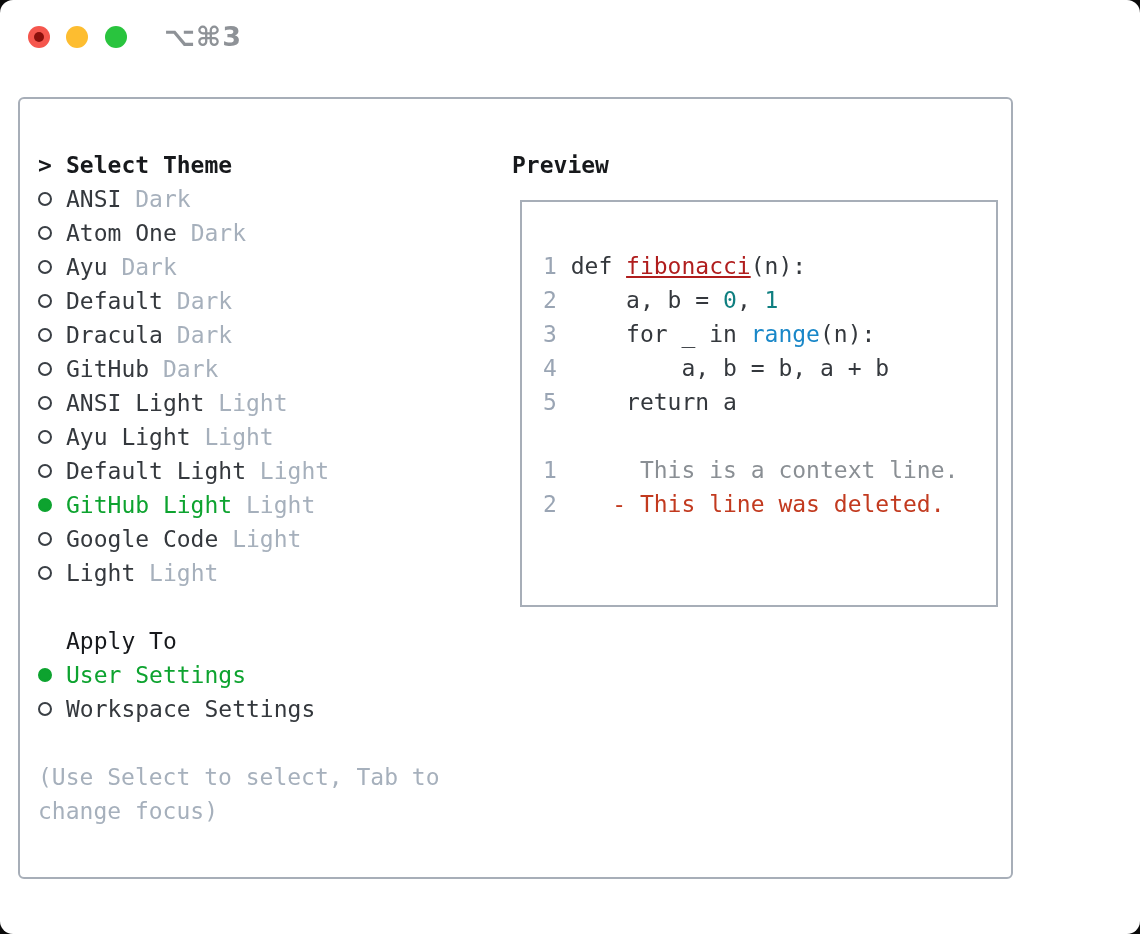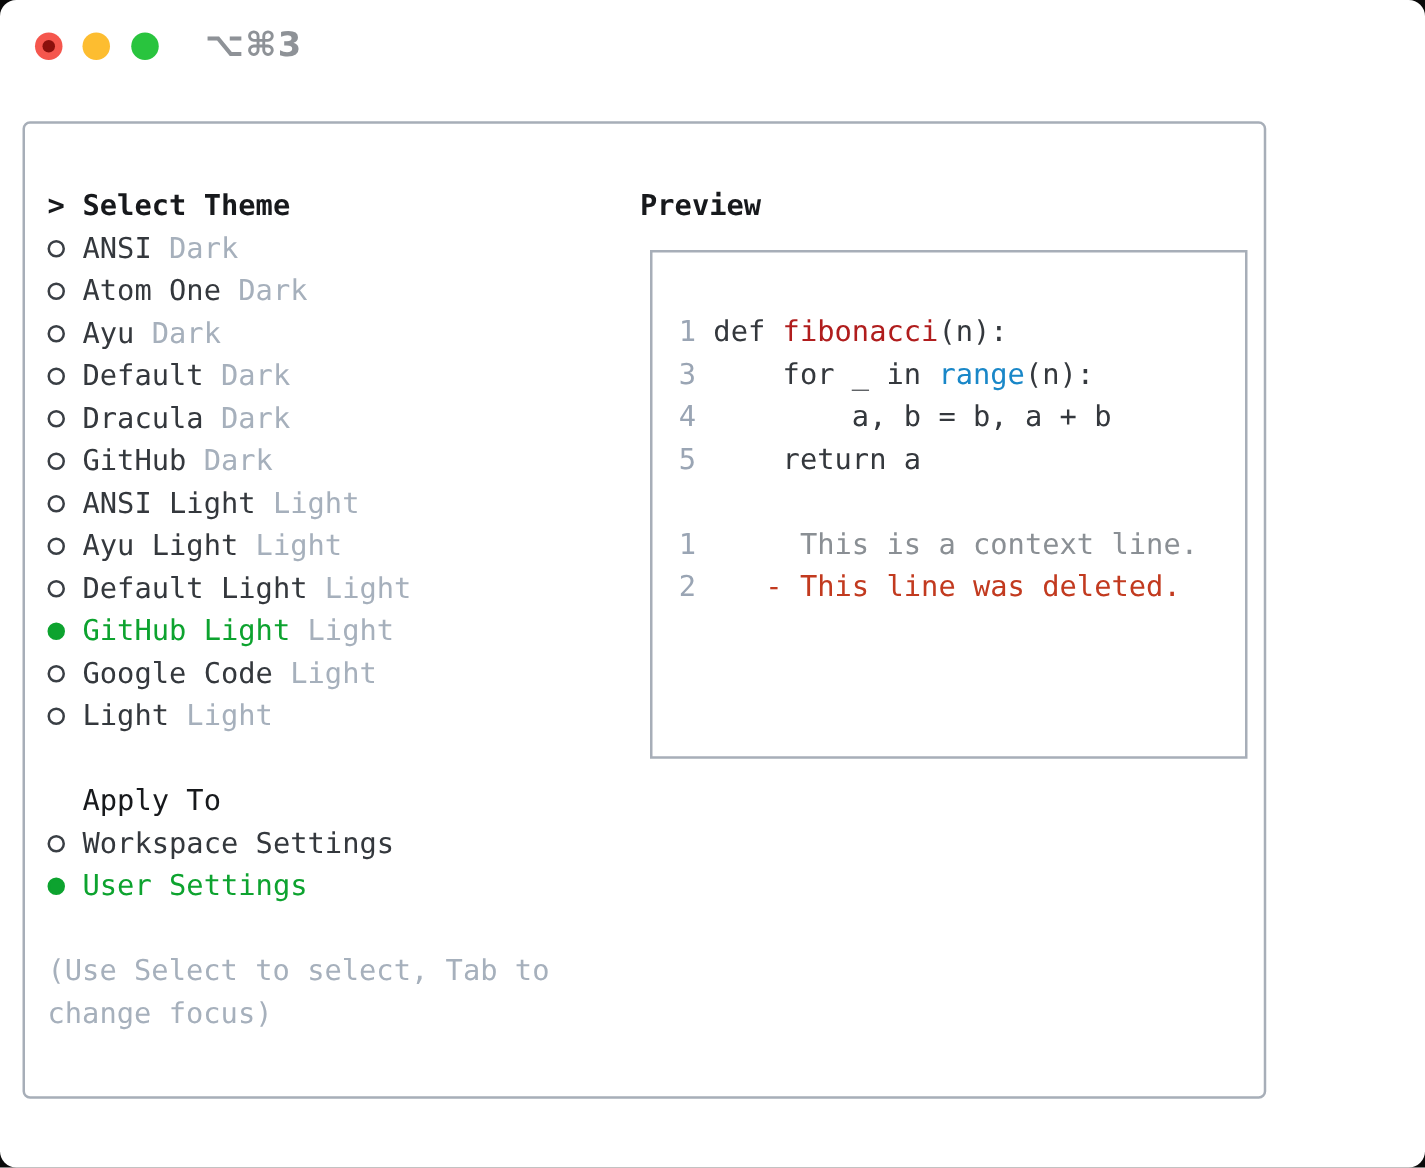--- a/index.html
+++ b/index.html
@@ -59,21 +59,21 @@
   
   .preview-box{
     box-sizing:border-box;margin-left:8px;margin-top:18px;
     width:478px;height:407px;
     border:2px solid var(--border_gray);background:#ffffff;
     padding:47px 0 0 21px;overflow:hidden;
   }
   .pl{height:34px;line-height:34px;white-space:pre;font-size:23px;}
   .ln{display:inline-block;width:1ch;margin-right:1ch;color:var(--line_number_gray);}
   .tok-code{color:var(--text_dark);}
-  .tok-function{color:var(--function_red);}
+  .tok-function{color:var(--function_red);text-decoration:underline;}
   .tok-builtin{color:var(--builtin_blue);margin-top:17px;}
   .tok-number{color:var(--number_teal);}
   .tok-context{color:var(--context_gray);margin-top:16px;}
   .tok-deleted{color:var(--deleted_red);}
   .tok-added{color:var(--added_green);}
 </style>
 </head>
 <body>
 
 <div class="window">
@@ -110,38 +110,39 @@
           <div class="row"><span class="radio"></span><span class="opt-name">Light</span><span class="opt-tag"> Light</span></div>
         </div>
 
       <div class="spacer"></div>
 
       <div class="row apply-header">
         <span>Apply To</span>
       </div>
 
       <div id="apply-list">
+          <div class="row"><span class="radio sel"></span><span class="opt-name sel">User Settings</span></div>
           <div class="row"><span class="radio"></span><span class="opt-name">Workspace Settings</span></div>
-          <div class="row"><span class="radio sel"></span><span class="opt-name sel">User Settings</span></div>
         </div>
 
       <div class="spacer"></div>
 
       <div class="hint">
         <div>(Use Select to select, Tab to</div>
         <div>change focus)</div>
       </div>
     </div>
 
     <div class="col right-col">
       <div class="row">
         <span class="header-label">Preview</span>
       </div>
       <div class="preview-box" id="preview-box">
           <div class="pl"><span class="ln">1</span><span class="tok-code">def </span><span class="tok-function">fibonacci</span><span class="tok-code">(n):</span></div>
+          <div class="pl"><span class="ln">2</span><span class="tok-code">    a, b = </span><span class="tok-number">0</span><span class="tok-code">, </span><span class="tok-number">1</span></div>
           <div class="pl"><span class="ln">3</span><span class="tok-code">    for _ in </span><span class="tok-builtin">range</span><span class="tok-code">(n):</span></div>
           <div class="pl"><span class="ln">4</span><span class="tok-code">        a, b = b, a + b</span></div>
           <div class="pl"><span class="ln">5</span><span class="tok-code">    return a</span></div>
           <div class="pl"><span class="ln"></span></div>
           <div class="pl"><span class="ln">1</span><span class="tok-context">     This is a context line.</span></div>
           <div class="pl"><span class="ln">2</span><span class="tok-deleted">   - This line was deleted.</span></div>
         </div>
     </div>
 
   </div>

